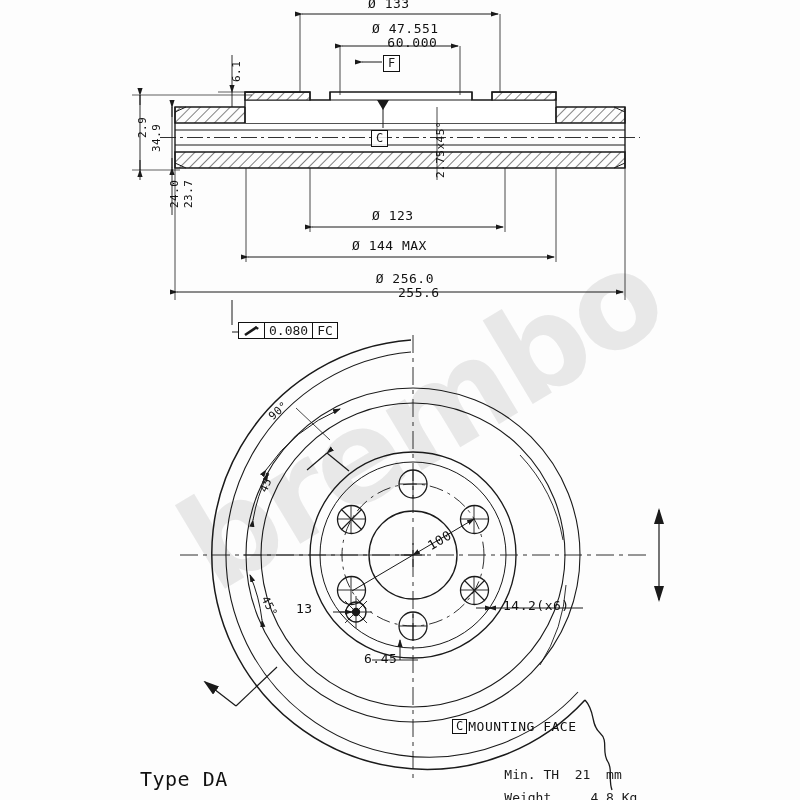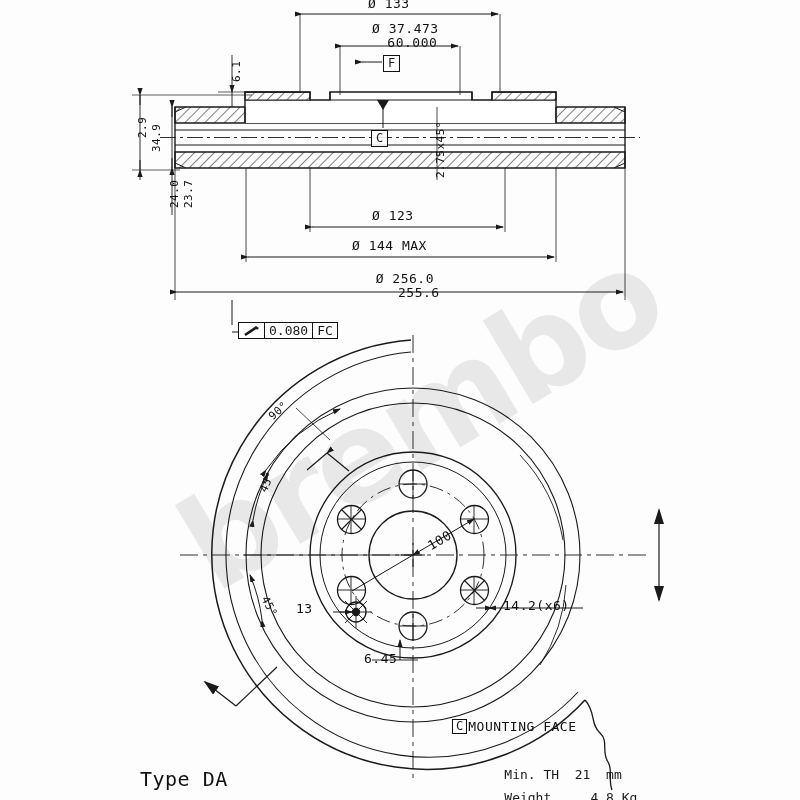--- a/index.html
+++ b/index.html
@@ -234,21 +234,21 @@
       <path d="M 520,455 A 167,167 0 0 1 563,540" stroke-width="0.9"></path>
       <path d="M 540,665 A 167,167 0 0 0 566,585" stroke-width="0.9"></path>
     </g>
   </svg>
 
   <div class="lbl" style="left:368px;top:-4px;">
     <span>Ø 133</span>
   </div>
 
   <div class="lbl twoline" style="left:372px;top:22px;">
-    <div>Ø 37.473</div>
+    <div>Ø 47.551</div>
     <div style="margin-left:14px;">60.000</div>
   </div>
 
   <div style="position:absolute;left:383px;top:52px;">
     <span class="box">F</span>
   </div>
 
   <div style="position:absolute;left:371px;top:127px;">
     <span class="box">C</span>
   </div>

